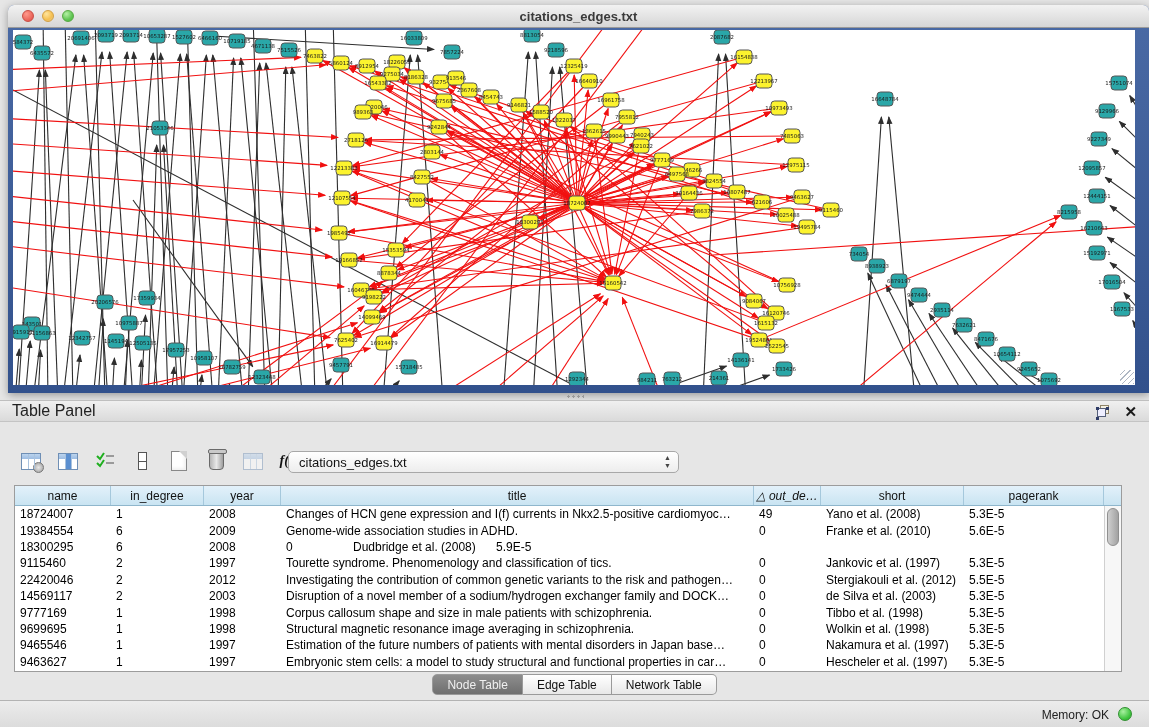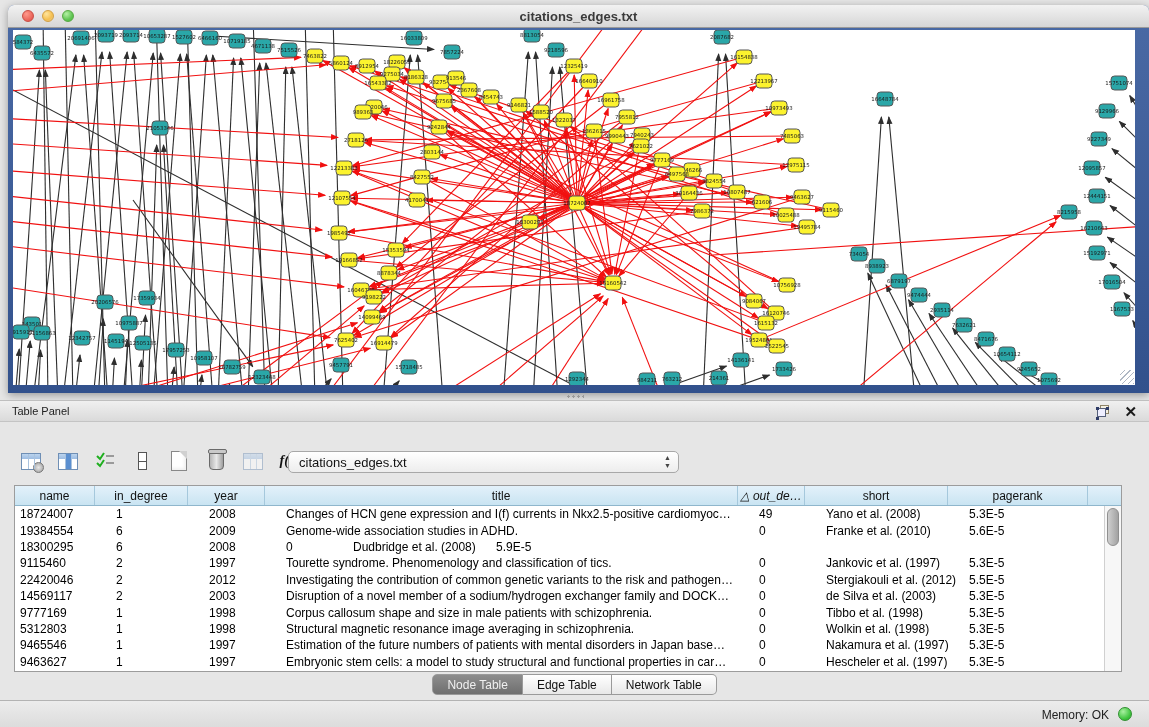--- a/index.html
+++ b/index.html
@@ -26,21 +26,21 @@
     background:repeating-linear-gradient(135deg, transparent 0 3px, #9aa5b5 3px 4px); opacity:.8; }
 
   
   .splitter-grip { position:absolute; left:566px; top:394px; width:18px; height:5px;
     background:radial-gradient(circle, #9a9a9a 1px, transparent 1.4px); background-size:5px 5px; }
 
   
   .panel-header { position:absolute; left:0; top:400px; width:1149px; height:22px;
     background:linear-gradient(#f0f0f0,#dadada); border-top:1px solid #bfbfbf;
     border-bottom:1px solid #c4c4c4; display:flex; align-items:center; }
-  .panel-title { font-size:11px; color:#222; margin-left:12px; }
+  .panel-title { font-size:16px; color:#222; margin-left:12px; }
   .panel-header-icons { position:absolute; right:12px; display:flex; gap:14px; align-items:center; }
   .float-icon { width:13px; height:13px; position:relative; }
   .float-icon .sq { position:absolute; border:1px solid #8f8468; width:9px; height:9px; background:#f4f0e2; }
   .float-icon .sq.back { left:3px; top:0; }
   .float-icon .sq.front { left:0; top:3px; border-color:#56607a; background:#eef; }
   .float-icon .dot { position:absolute; width:3px; height:3px; background:#2e3b66; }
   .close-icon { font-size:15px; font-weight:bold; color:#1a1a1a; line-height:13px; }
 
   .toolbar { position:absolute; left:18px; top:444px; height:34px; display:flex; align-items:center; gap:11px; }
   .tool-btn { width:26px; height:28px; display:flex; align-items:center; justify-content:center; }
@@ -894,21 +894,21 @@
   </span>
 </div>
 
 <div class="combo">
   <span>citations_edges.txt</span>
   <span class="combo-arrows">▲<br>▼</span>
 </div>
 
 <div class="dtable">
   <div class="thead" id="thead">
-      <div class="th" style="width: 80px;">name</div>
+      <div class="th" style="width: 96px;">name</div>
       <div class="th" style="width: 93px;">in_degree</div>
       <div class="th" style="width: 77px;">year</div>
       <div class="th" style="width: 473px;">title</div>
       <div class="th" style="width: 67px; font-style: italic;">△ out_de…</div>
       <div class="th" style="width: 143px;">short</div>
       <div class="th" style="width: 140px;">pagerank</div>
     </div>
   <div class="tbody" id="tbody">
       <div class="tr">
         <div class="td" style="width: 96px;">18724007</div>
@@ -966,21 +966,21 @@
       <div class="tr">
         <div class="td" style="width: 96px;">9777169</div>
         <div class="td" style="width: 93px;">1</div>
         <div class="td" style="width: 77px;">1998</div>
         <div class="td" style="width: 473px;">Corpus callosum shape and size in male patients with schizophrenia.</div>
         <div class="td" style="width: 67px;">0</div>
         <div class="td" style="width: 143px;">Tibbo et al. (1998)</div>
         <div class="td" style="width: 140px;">5.3E-5</div>
       </div>
       <div class="tr">
-        <div class="td" style="width: 96px;">5312803</div>
+        <div class="td" style="width: 96px;">9699695</div>
         <div class="td" style="width: 93px;">1</div>
         <div class="td" style="width: 77px;">1998</div>
         <div class="td" style="width: 473px;">Structural magnetic resonance image averaging in schizophrenia.</div>
         <div class="td" style="width: 67px;">0</div>
         <div class="td" style="width: 143px;">Wolkin et al. (1998)</div>
         <div class="td" style="width: 140px;">5.3E-5</div>
       </div>
       <div class="tr">
         <div class="td" style="width: 96px;">9465546</div>
         <div class="td" style="width: 93px;">1</div>

